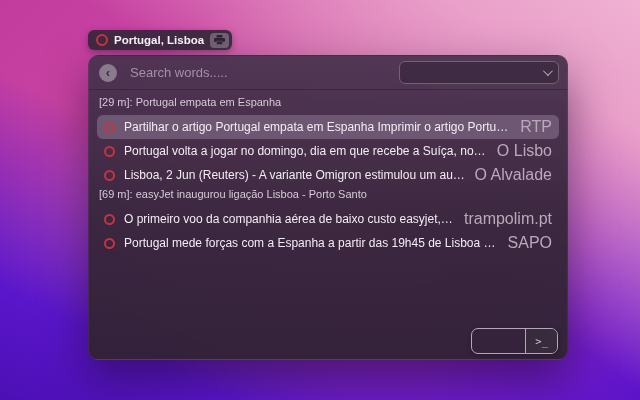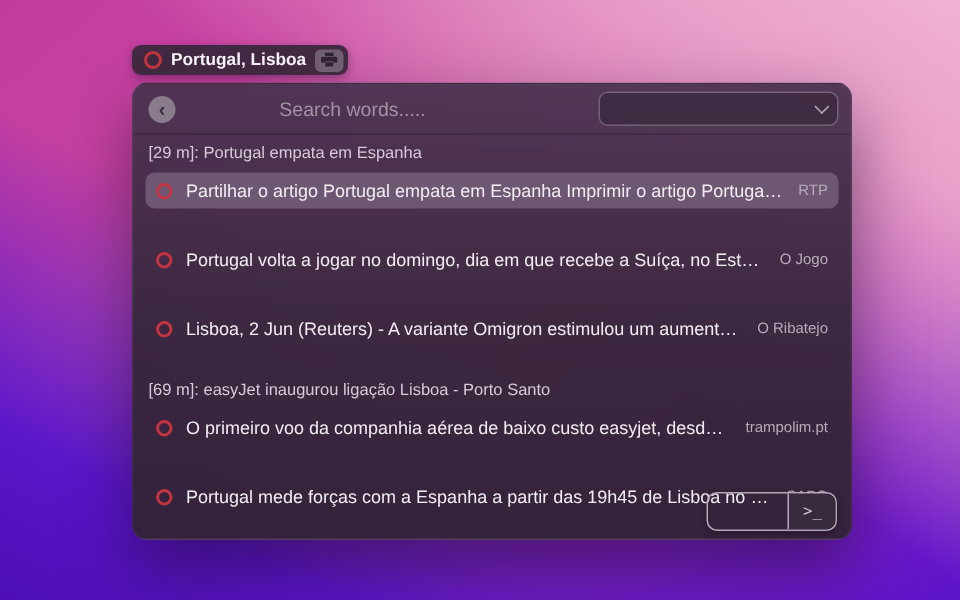--- a/index.html
+++ b/index.html
@@ -48,49 +48,49 @@
     height:33px;display:flex;align-items:center;padding:0 8px;
     border-bottom:1px solid rgba(0,0,0,0.22);position:relative;
   }
   .back-btn{
     width:18px;height:18px;border-radius:50%;background:#897a8c;border:none;
     color:#3b2b3f;font-size:13px;line-height:16px;text-align:center;padding:0;
     margin:0 11px 0 2px;cursor:pointer;font-weight:bold;
   }
   .search-input{
     background:transparent;border:none;outline:none;
-    color:#e8e1ea;font-size:13px;width:210px;font-family:"Liberation Sans",sans-serif;text-align:center;
+    color:#e8e1ea;font-size:13px;width:210px;font-family:"Liberation Sans",sans-serif;
   }
   .search-input::placeholder{color:#a293a4;opacity:1;}
   .dropdown{
     margin-left:auto;width:160px;height:23px;box-sizing:border-box;
     background:rgba(46,31,50,0.5);border:1px solid #736276;border-radius:6px;
     display:flex;align-items:center;justify-content:flex-end;padding:0 8px;cursor:pointer;
   }
   .dropdown-value{flex:1;color:#e8e1ea;font-size:12px;white-space:nowrap;overflow:hidden;}
   .chev-down{
     width:6px;height:6px;border-right:1.6px solid #b7a9b9;border-bottom:1.6px solid #b7a9b9;
     transform:rotate(45deg) translateY(-2px);flex:0 0 auto;
   }
   
   .list{padding-top:5px;}
-  .group{margin-bottom:22px;}
+  .group{margin-bottom:0;}
   .group-header{
     color:#d6cbd8;font-size:11px;line-height:14px;margin:0 0 6px;padding:0 10px;
     white-space:nowrap;overflow:hidden;
   }
   .row{
     height:24px;margin:0 8px;border-radius:6px;display:flex;align-items:center;
     gap:9px;padding:0 7px;cursor:pointer;
   }
   .row.selected{background:#6e5772;}
   .row-text{
     flex:1;color:#f2edf3;font-size:12px;white-space:nowrap;overflow:hidden;text-overflow:ellipsis;
   }
-  .row-source{color:#b9aabb;font-size:10px;white-space:nowrap;flex:0 0 auto;}
+  .row-source{color:#b9aabb;font-size:16px;white-space:nowrap;flex:0 0 auto;}
   
   .footer{
     position:absolute;right:9px;bottom:5px;height:24px;display:flex;
     border:1px solid #b3a8b5;border-radius:7px;overflow:hidden;
     box-shadow:0 2px 5px rgba(25,6,35,0.35);
   }
   .read-btn{
     background:#54445a;border:none;color:#efe9f0;font-size:12px;font-weight:bold;
     padding:0 12px;cursor:pointer;font-family:"Liberation Sans",sans-serif;margin-top:26px;
   }
@@ -139,29 +139,29 @@
         <span class="ring"></span>
         <span class="row-text">Partilhar o artigo Portugal empata em Espanha Imprimir o artigo Portugal empata em Espanha Envia...</span>
         <span class="row-source">RTP</span>
       </div>
     </div>
 
     <div class="group">
       <div class="row">
         <span class="ring"></span>
         <span class="row-text">Portugal volta a jogar no domingo, dia em que recebe a Suíça, no Estádio José Alvalade em Lisbo...</span>
-        <span class="row-source">O Jogo</span>
+        <span class="row-source">O Lisbo</span>
       </div>
     </div>
 
     <div class="group">
       <div class="row">
         <span class="ring"></span>
         <span class="row-text">Lisboa, 2 Jun (Reuters) - A variante Omigron estimulou um aumento nos casos de COVID-19 e...</span>
-        <span class="row-source">O Ribatejo</span>
+        <span class="row-source">O Alvalade</span>
       </div>
     </div>
 
     <div class="group">
       <div class="group-header">[69 m]: easyJet inaugurou ligação Lisboa - Porto Santo</div>
       <div class="row">
         <span class="ring"></span>
         <span class="row-text">O primeiro voo da companhia aérea de baixo custo easyjet, desde Lisboa já aterrou no Porto...</span>
         <span class="row-source">trampolim.pt</span>
       </div>

